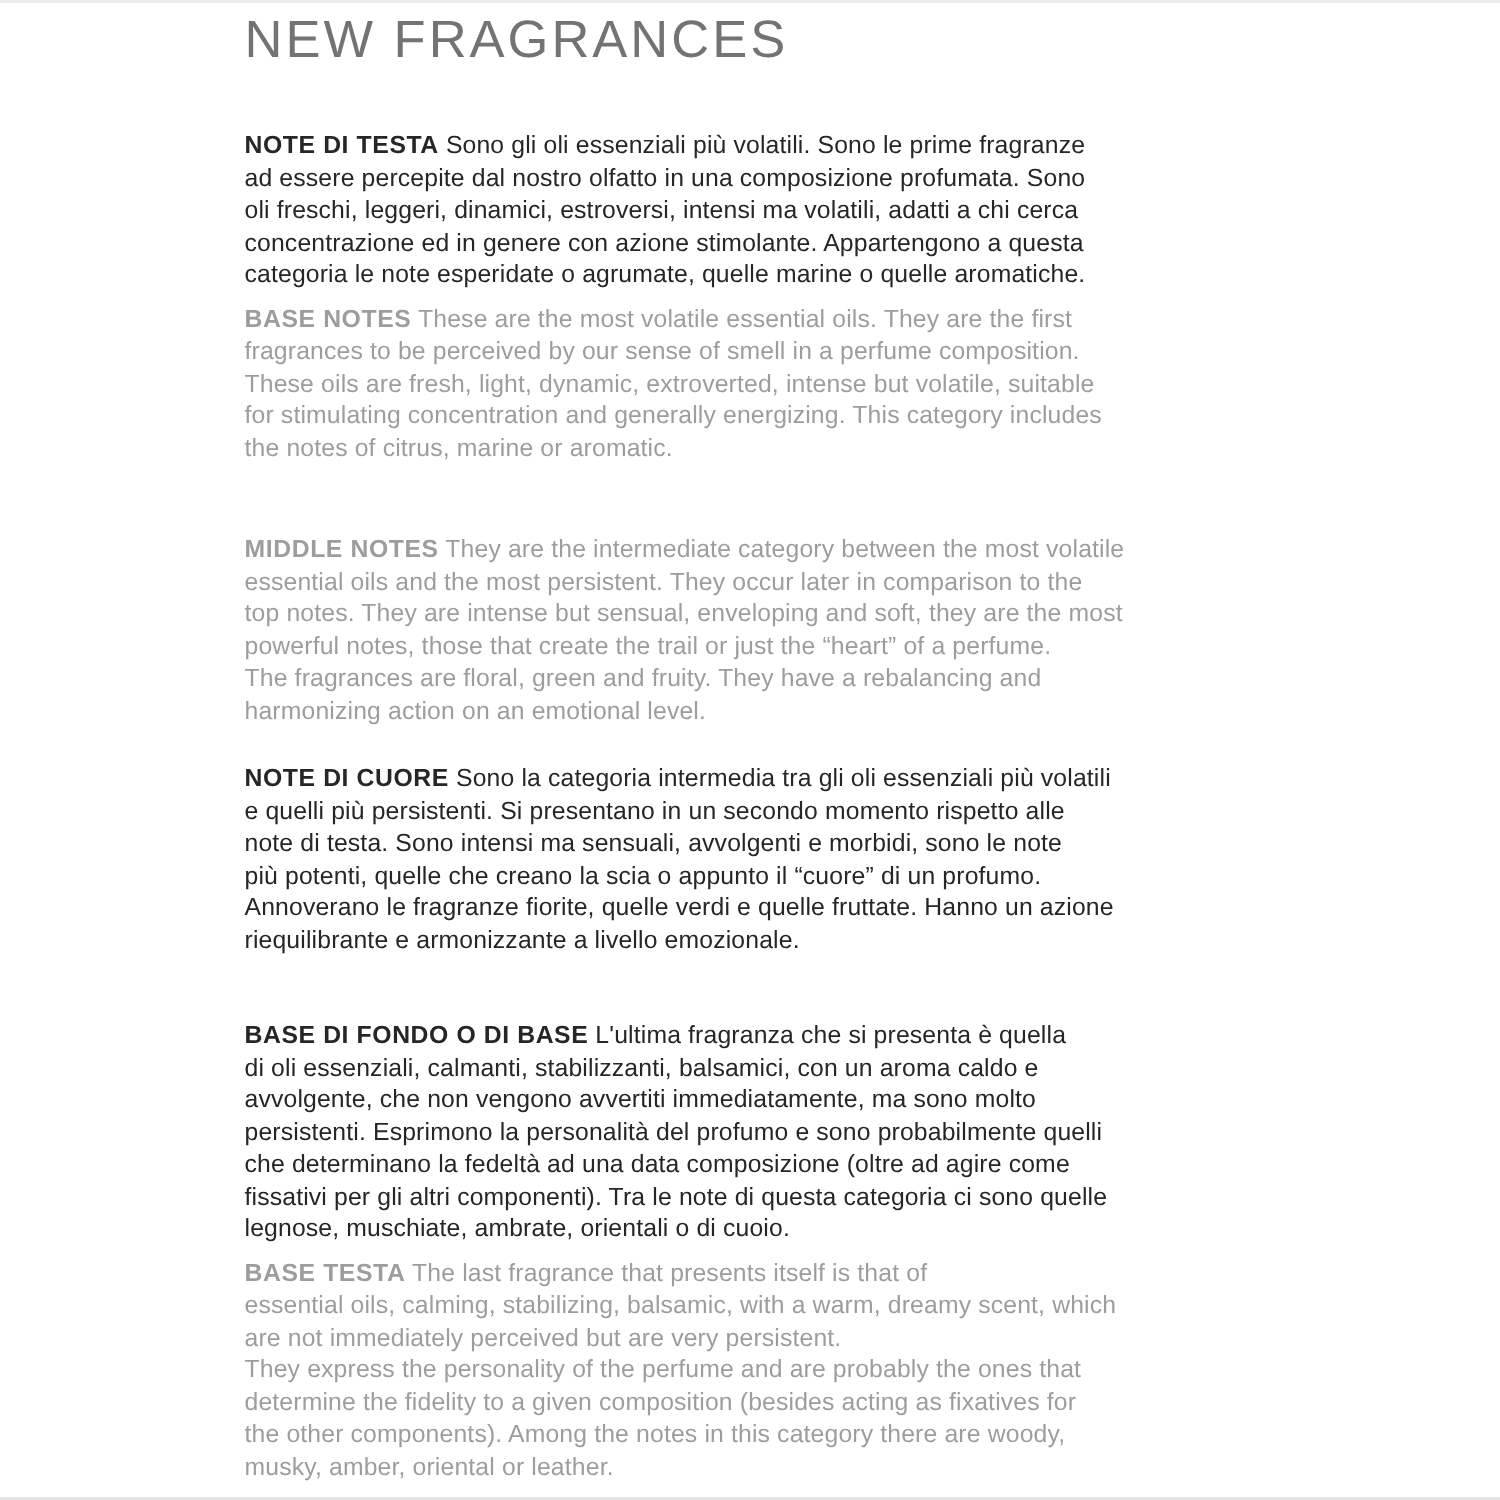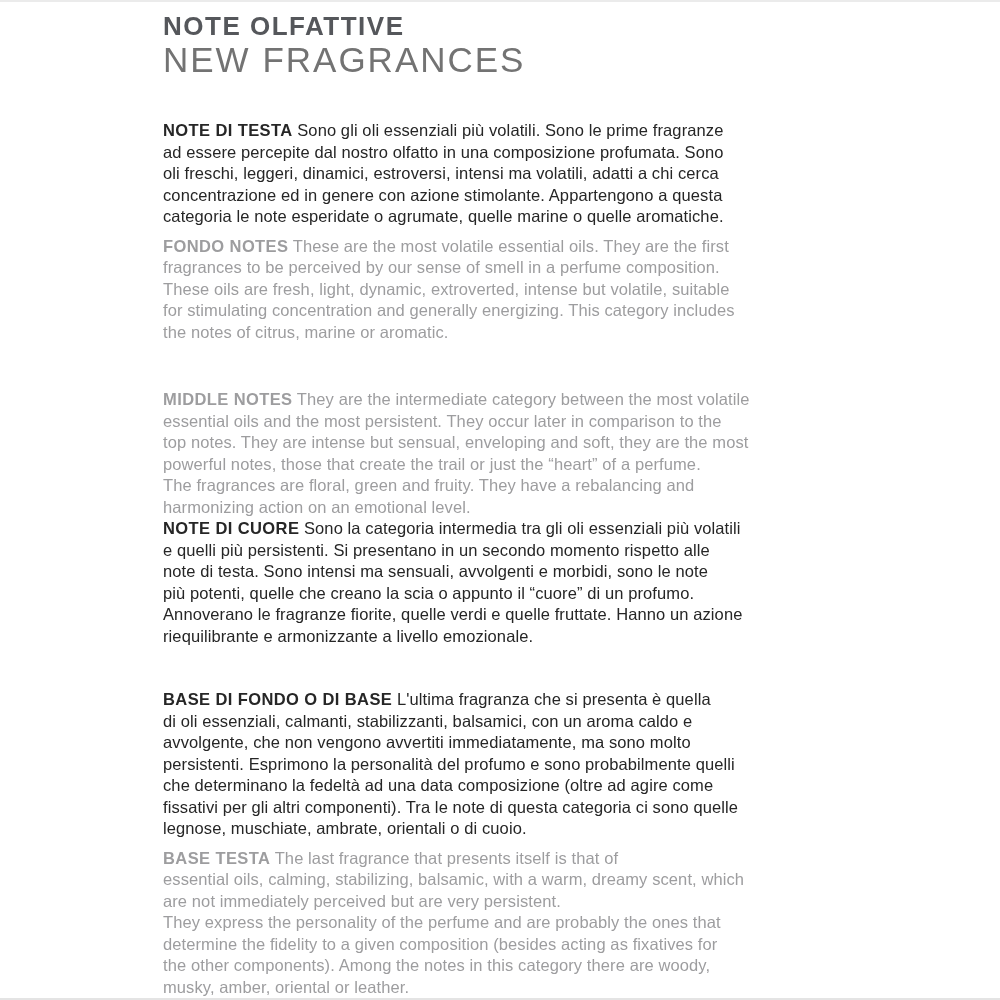--- a/index.html
+++ b/index.html
@@ -51,49 +51,48 @@
   section { margin: 0; }
   .section-1 { margin-top: 44px; }
   .section-2 { margin-top: 46px; }
   .section-3 { margin-top: 42px; }
   p.para {
     margin: 0;
     font-size: 16.5px;
     line-height: 21.5px;
     letter-spacing: 0.1px;
   }
-  p.para-it { color: #262626; }
+  p.para-it { color: #262626; margin-top: 24px; }
   p.para-en { color: #9d9d9f; margin-top: 8px; }
   p.para .lead {
     font-weight: bold;
     letter-spacing: 0.4px;
   }
   p.para .body-text {
     white-space: pre-line;
   }
 </style>
 </head>
 <body>
 
 <div class="edge-line-top"></div>
 
 <div class="page">
 
   <header>
-    <h1 class="doc-title">NOTE OLFATTIVE</h1>
     <h2 class="doc-subtitle">NEW FRAGRANCES</h2>
   </header>
 
   <section class="section-1">
     <p class="para para-it"><span class="lead">NOTE DI TESTA</span> <span class="body-text">Sono gli oli essenziali più volatili. Sono le prime fragranze
 ad essere percepite dal nostro olfatto in una composizione profumata. Sono
 oli freschi, leggeri, dinamici, estroversi, intensi ma volatili, adatti a chi cerca
 concentrazione ed in genere con azione stimolante. Appartengono a questa
 categoria le note esperidate o agrumate, quelle marine o quelle aromatiche.</span></p>
-    <p class="para para-en"><span class="lead">FONDO NOTES</span> <span class="body-text">These are the most volatile essential oils. They are the first
+    <p class="para para-en"><span class="lead">BASE NOTES</span> <span class="body-text">These are the most volatile essential oils. They are the first
 fragrances to be perceived by our sense of smell in a perfume composition.
 These oils are fresh, light, dynamic, extroverted, intense but volatile, suitable
 for stimulating concentration and generally energizing. This category includes
 the notes of citrus, marine or aromatic.</span></p>
   </section>
 
   <section class="section-2">
     <p class="para para-en"><span class="lead">MIDDLE NOTES</span> <span class="body-text">They are the intermediate category between the most volatile
 essential oils and the most persistent. They occur later in comparison to the
 top notes. They are intense but sensual, enveloping and soft, they are the most

